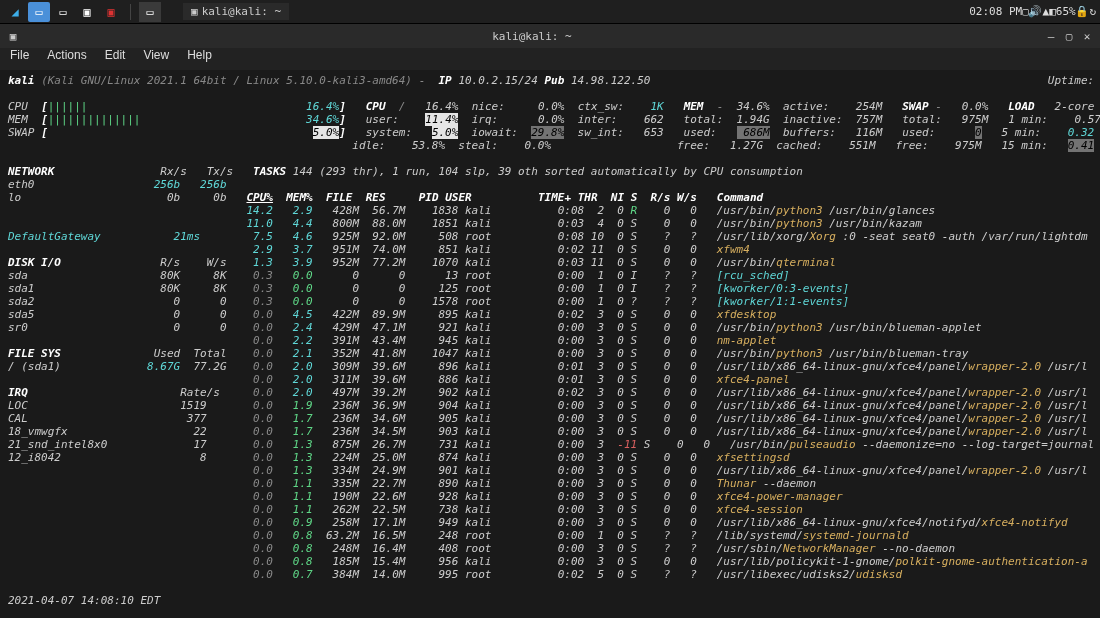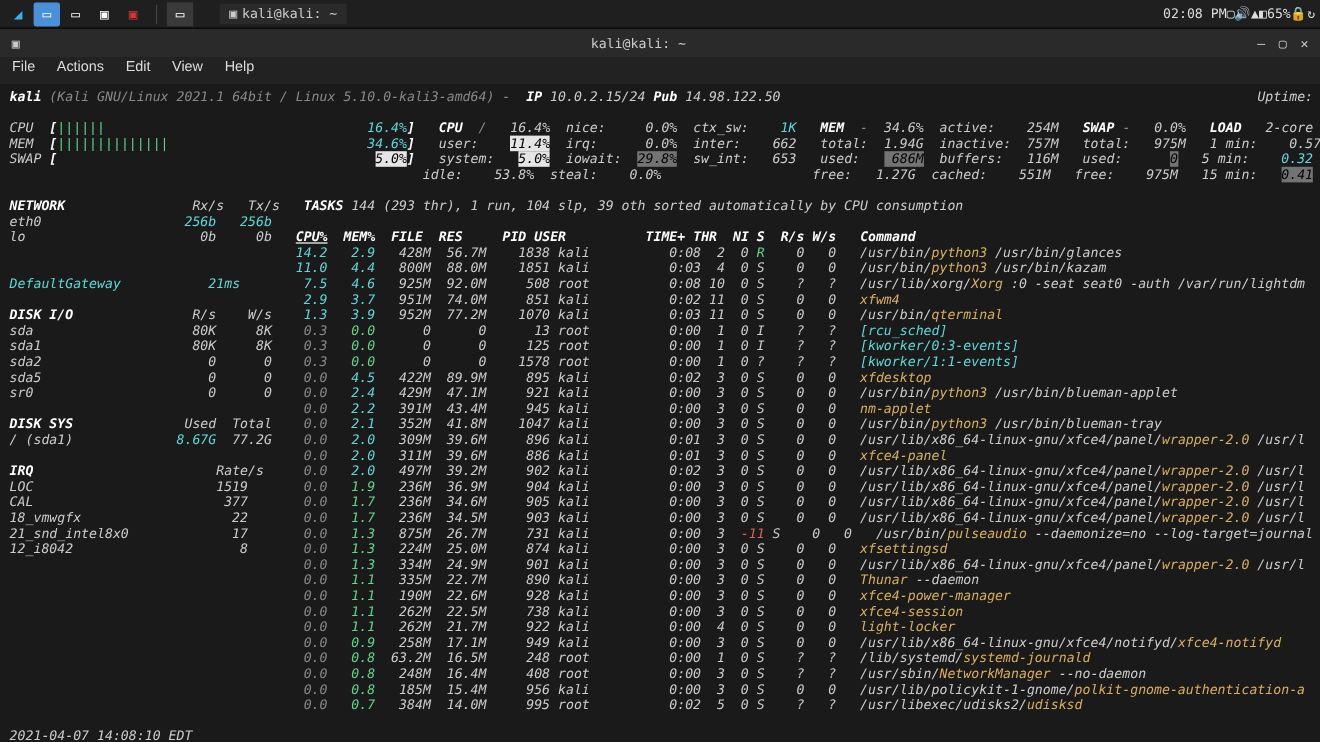--- a/index.html
+++ b/index.html
@@ -96,34 +96,33 @@
       <pre class="term-line">                                    <span class="cyan">11.0</span>   <span class="cyan">4.4</span>   800M  88.0M    1851 kali          0:03  4  <span class="">0</span> <span class="">S</span>    0   0   /usr/bin/<span class="orange">python3</span> /usr/bin/kazam</pre>
       <pre class="term-line"><span class="cyan">DefaultGateway</span>           <span class="cyan">21ms</span>       <span class="cyan"> 7.5</span>   <span class="cyan">4.6</span>   925M  92.0M     508 root          0:08 10  <span class="">0</span> <span class="">S</span>    ?   ?   /usr/lib/xorg/<span class="orange">Xorg</span> :0 -seat seat0 -auth /var/run/lightdm</pre>
       <pre class="term-line">                                    <span class="cyan"> 2.9</span>   <span class="cyan">3.7</span>   951M  74.0M     851 kali          0:02 11  <span class="">0</span> <span class="">S</span>    0   0   <span class="orange">xfwm4</span></pre>
       <pre class="term-line"><span class="b">DISK I/O  </span>             R/s    W/s   <span class="cyan"> 1.3</span>   <span class="cyan">3.9</span>   952M  77.2M    1070 kali          0:03 11  <span class="">0</span> <span class="">S</span>    0   0   /usr/bin/<span class="orange">qterminal</span></pre>
       <pre class="term-line">sda                    80K     8K   <span class="grey"> 0.3</span>   <span class="green">0.0</span>      0      0      13 root          0:00  1  <span class="">0</span> <span class="">I</span>    ?   ?   <span class="cyan">[rcu_sched]</span></pre>
       <pre class="term-line">sda1                   80K     8K   <span class="grey"> 0.3</span>   <span class="green">0.0</span>      0      0     125 root          0:00  1  <span class="">0</span> <span class="">I</span>    ?   ?   <span class="cyan">[kworker/0:3-events]</span></pre>
       <pre class="term-line">sda2                     0      0   <span class="grey"> 0.3</span>   <span class="green">0.0</span>      0      0    1578 root          0:00  1  <span class="">0</span> <span class="">?</span>    ?   ?   <span class="cyan">[kworker/1:1-events]</span></pre>
       <pre class="term-line">sda5                     0      0   <span class="grey"> 0.0</span>   <span class="cyan">4.5</span>   422M  89.9M     895 kali          0:02  3  <span class="">0</span> <span class="">S</span>    0   0   <span class="orange">xfdesktop</span></pre>
       <pre class="term-line">sr0                      0      0   <span class="grey"> 0.0</span>   <span class="cyan">2.4</span>   429M  47.1M     921 kali          0:00  3  <span class="">0</span> <span class="">S</span>    0   0   /usr/bin/<span class="orange">python3</span> /usr/bin/blueman-applet</pre>
       <pre class="term-line">                                    <span class="grey"> 0.0</span>   <span class="cyan">2.2</span>   391M  43.4M     945 kali          0:00  3  <span class="">0</span> <span class="">S</span>    0   0   <span class="orange">nm-applet</span></pre>
-      <pre class="term-line"><span class="b">DISK SYS  </span>            Used  Total   <span class="grey"> 0.0</span>   <span class="cyan">2.1</span>   352M  41.8M    1047 kali          0:00  3  <span class="">0</span> <span class="">S</span>    0   0   /usr/bin/<span class="orange">python3</span> /usr/bin/blueman-tray</pre>
+      <pre class="term-line"><span class="b">FILE SYS  </span>            Used  Total   <span class="grey"> 0.0</span>   <span class="cyan">2.1</span>   352M  41.8M    1047 kali          0:00  3  <span class="">0</span> <span class="">S</span>    0   0   /usr/bin/<span class="orange">python3</span> /usr/bin/blueman-tray</pre>
       <pre class="term-line">/ (sda1)             <span class="cyan">8.67G</span>  77.2G   <span class="grey"> 0.0</span>   <span class="cyan">2.0</span>   309M  39.6M     896 kali          0:01  3  <span class="">0</span> <span class="">S</span>    0   0   /usr/lib/x86_64-linux-gnu/xfce4/panel/<span class="orange">wrapper-2.0</span> /usr/l</pre>
       <pre class="term-line">                                    <span class="grey"> 0.0</span>   <span class="cyan">2.0</span>   311M  39.6M     886 kali          0:01  3  <span class="">0</span> <span class="">S</span>    0   0   <span class="orange">xfce4-panel</span></pre>
       <pre class="term-line"><span class="b">IRQ       </span>                Rate/s    <span class="grey"> 0.0</span>   <span class="cyan">2.0</span>   497M  39.2M     902 kali          0:02  3  <span class="">0</span> <span class="">S</span>    0   0   /usr/lib/x86_64-linux-gnu/xfce4/panel/<span class="orange">wrapper-2.0</span> /usr/l</pre>
       <pre class="term-line">LOC                       1519      <span class="grey"> 0.0</span>   <span class="green">1.9</span>   236M  36.9M     904 kali          0:00  3  <span class="">0</span> <span class="">S</span>    0   0   /usr/lib/x86_64-linux-gnu/xfce4/panel/<span class="orange">wrapper-2.0</span> /usr/l</pre>
       <pre class="term-line">CAL                        377      <span class="grey"> 0.0</span>   <span class="green">1.7</span>   236M  34.6M     905 kali          0:00  3  <span class="">0</span> <span class="">S</span>    0   0   /usr/lib/x86_64-linux-gnu/xfce4/panel/<span class="orange">wrapper-2.0</span> /usr/l</pre>
       <pre class="term-line">18_vmwgfx                   22      <span class="grey"> 0.0</span>   <span class="green">1.7</span>   236M  34.5M     903 kali          0:00  3  <span class="">0</span> <span class="">S</span>    0   0   /usr/lib/x86_64-linux-gnu/xfce4/panel/<span class="orange">wrapper-2.0</span> /usr/l</pre>
       <pre class="term-line">21_snd_intel8x0             17      <span class="grey"> 0.0</span>   <span class="green">1.3</span>   875M  26.7M     731 kali          0:00  3  <span class="red">-11</span> <span class="">S</span>    0   0   /usr/bin/<span class="orange">pulseaudio</span> --daemonize=no --log-target=journal</pre>
       <pre class="term-line">12_i8042                     8      <span class="grey"> 0.0</span>   <span class="green">1.3</span>   224M  25.0M     874 kali          0:00  3  <span class="">0</span> <span class="">S</span>    0   0   <span class="orange">xfsettingsd</span></pre>
       <pre class="term-line">                                    <span class="grey"> 0.0</span>   <span class="green">1.3</span>   334M  24.9M     901 kali          0:00  3  <span class="">0</span> <span class="">S</span>    0   0   /usr/lib/x86_64-linux-gnu/xfce4/panel/<span class="orange">wrapper-2.0</span> /usr/l</pre>
       <pre class="term-line">                                    <span class="grey"> 0.0</span>   <span class="green">1.1</span>   335M  22.7M     890 kali          0:00  3  <span class="">0</span> <span class="">S</span>    0   0   <span class="orange">Thunar</span> --daemon</pre>
       <pre class="term-line">                                    <span class="grey"> 0.0</span>   <span class="green">1.1</span>   190M  22.6M     928 kali          0:00  3  <span class="">0</span> <span class="">S</span>    0   0   <span class="orange">xfce4-power-manager</span></pre>
       <pre class="term-line">                                    <span class="grey"> 0.0</span>   <span class="green">1.1</span>   262M  22.5M     738 kali          0:00  3  <span class="">0</span> <span class="">S</span>    0   0   <span class="orange">xfce4-session</span></pre>
-      <pre class="term-line">                                    <span class="grey"> 0.0</span>   <span class="green">1.1</span>   262M  21.7M     922 kali          0:00  4  <span class="">0</span> <span class="">S</span>    0   0   <span class="orange">light-locker</span></pre>
       <pre class="term-line">                                    <span class="grey"> 0.0</span>   <span class="green">0.9</span>   258M  17.1M     949 kali          0:00  3  <span class="">0</span> <span class="">S</span>    0   0   /usr/lib/x86_64-linux-gnu/xfce4/notifyd/<span class="orange">xfce4-notifyd</span></pre>
       <pre class="term-line">                                    <span class="grey"> 0.0</span>   <span class="green">0.8</span>  63.2M  16.5M     248 root          0:00  1  <span class="">0</span> <span class="">S</span>    ?   ?   /lib/systemd/<span class="orange">systemd-journald</span></pre>
       <pre class="term-line">                                    <span class="grey"> 0.0</span>   <span class="green">0.8</span>   248M  16.4M     408 root          0:00  3  <span class="">0</span> <span class="">S</span>    ?   ?   /usr/sbin/<span class="orange">NetworkManager</span> --no-daemon</pre>
       <pre class="term-line">                                    <span class="grey"> 0.0</span>   <span class="green">0.8</span>   185M  15.4M     956 kali          0:00  3  <span class="">0</span> <span class="">S</span>    0   0   /usr/lib/policykit-1-gnome/<span class="orange">polkit-gnome-authentication-a</span></pre>
       <pre class="term-line">                                    <span class="grey"> 0.0</span>   <span class="green">0.7</span>   384M  14.0M     995 root          0:02  5  <span class="">0</span> <span class="">S</span>    ?   ?   /usr/libexec/udisks2/<span class="orange">udisksd</span></pre>
     </div>
 <pre class="term-line"> </pre>
 <pre class="term-line">2021-04-07 14:08:10 EDT</pre>
 </div>
 

